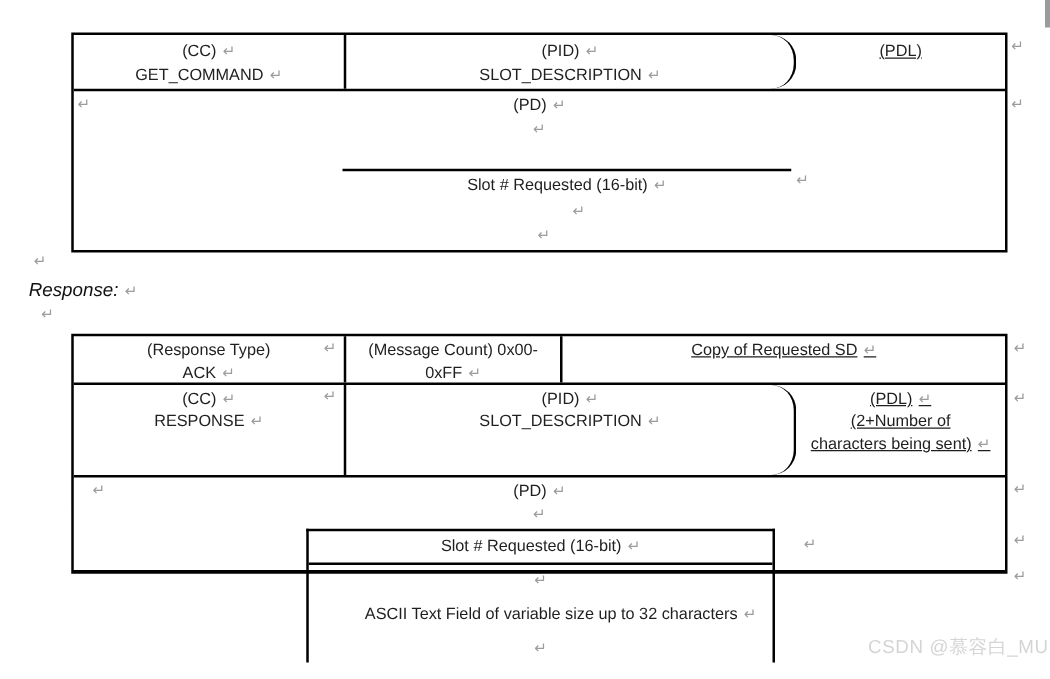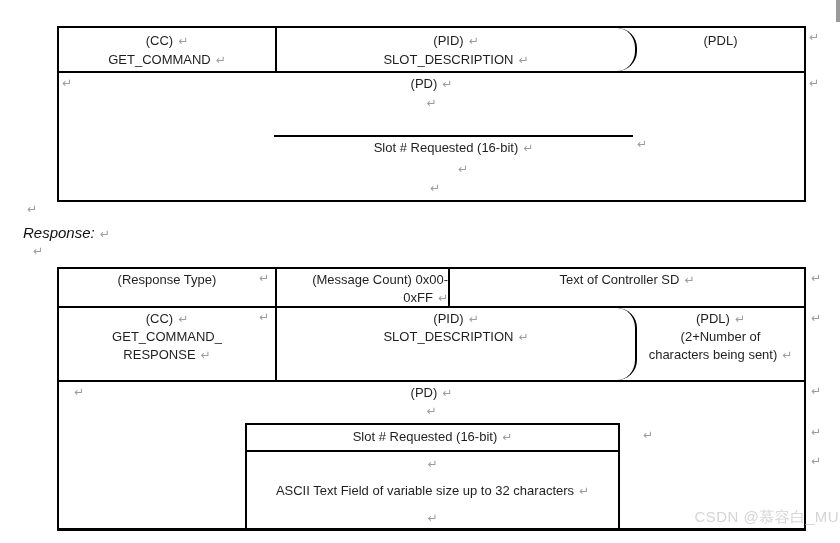--- a/index.html
+++ b/index.html
@@ -20,51 +20,51 @@
     color: #9c9c9c;
     font-size: 12px;
     line-height: 1;
   }
   .rm-in { margin-left: 5px; }
   .rm-abs { position: absolute; }
   .rm-center { position: absolute; left: 50%; transform: translateX(-50%); }
 
   .tbl { position: absolute; border: 2px solid #000; background: transparent; }
   #tbl1 { left: 57px; top: 26px; width: 749px; height: 176px; }
-  #tbl2 { left: 57px; top: 267px; width: 749px; height: 264px; border-bottom-width: 3px; }
+  #tbl2 { left: 57px; top: 267px; width: 749px; height: 192px; border-bottom-width: 3px; }
 
   .row { display: flex; border-bottom: 2px solid #000; }
   #tbl1 .row1 { height: 45px; }
   #tbl2 .row1 { height: 39px; }
   #tbl2 .row2 { height: 74px; }
 
   .cell { text-align: center; position: relative; }
   #tbl1 .cell { padding-top: 3px; line-height: 19px; }
   #tbl2 .cell { padding-top: 2px; line-height: 18px; }
   .br { border-right: 2px solid #000; }
-  .w218 { width: 218px; } .w360 { width: 360px; border-radius: 20px; } .w173 { width: 173px; text-align: right; }
-  .grow { flex: 1; }
+  .w218 { width: 218px; } .w360 { width: 360px; border-radius: 20px; } .w173 { width: 173px; }
+  .grow { flex: 1; text-decoration: underline; }
 
   .pdrow { position: relative; }
   #tbl1 .pdrow { height: 127px; }
   #tbl2 .pdrow { height: 148px; }
   .pd-label { position: absolute; left: 0; top: 3px; width: 100%; text-align: center; }
 
   .slot-line {
     position: absolute; left: 215px; top: 62px; width: 359px;
     border-top: 2px solid #000; padding-top: 3px; text-align: center;
   }
 
   .nested {
     position: absolute; left: 186px; top: 41px; width: 375px; height: 107px;
     border: 2px solid #000; border-bottom: none;
   }
   .nrow1 { height: 27px; border-bottom: 2px solid #000; text-align: center; padding-top: 3px; line-height: 18px; }
   .nrow2 { position: relative; height: 78px; }
-  .ascii-line { position: absolute; left: 0; top: 31px; width: 100%; text-align: center; }
+  .ascii-line { position: absolute; left: 16px; top: 31px; width: 100%; text-align: center; }
 
   .heading {
     position: absolute; left: 23px; top: 224px;
     font-size: 15px; font-style: italic; color: #111;
   }
   .heading .rm { font-style: normal; }
 
   .watermark {
     position: absolute; right: 1px; top: 508px;
     font-size: 15px; color: #d5d5d5; letter-spacing: 0.5px;
@@ -115,33 +115,33 @@
   <span class="rm rm-abs" style="left:27px; top:203px;">↵</span>
   <div class="heading">
     <span>Response:</span><span class="rm rm-in">↵</span>
   </div>
   <span class="rm rm-abs" style="left:33px; top:245px;">↵</span>
 
   <div id="tbl2" class="tbl">
     <div class="row row1">
       <div class="cell w218 br">
         <div><span>(Response Type)</span><span class="rm rm-abs" style="right:6px; top:3px;">↵</span></div>
+        <div><span>ACK</span><span class="rm rm-in">↵</span></div>
       </div>
       <div class="cell w173 br">
         <div><span>(Message Count) 0x00-</span></div>
         <div><span>0xFF</span><span class="rm rm-in">↵</span></div>
       </div>
       <div class="cell grow">
-        <div><span>Text of Controller SD</span><span class="rm rm-in">↵</span></div>
+        <div><span>Copy of Requested SD</span><span class="rm rm-in">↵</span></div>
       </div>
     </div>
     <div class="row row2">
       <div class="cell w218 br">
         <div><span>(CC)</span><span class="rm rm-in">↵</span><span class="rm rm-abs" style="right:6px; top:3px;">↵</span></div>
-        <div><span>GET_COMMAND_</span></div>
         <div><span>RESPONSE</span><span class="rm rm-in">↵</span></div>
       </div>
       <div class="cell w360 br">
         <div><span>(PID)</span><span class="rm rm-in">↵</span></div>
         <div><span>SLOT_DESCRIPTION</span><span class="rm rm-in">↵</span></div>
       </div>
       <div class="cell grow">
         <div><span>(PDL)</span><span class="rm rm-in">↵</span></div>
         <div><span>(2+Number of</span></div>
         <div><span>characters being sent)</span><span class="rm rm-in">↵</span></div>

